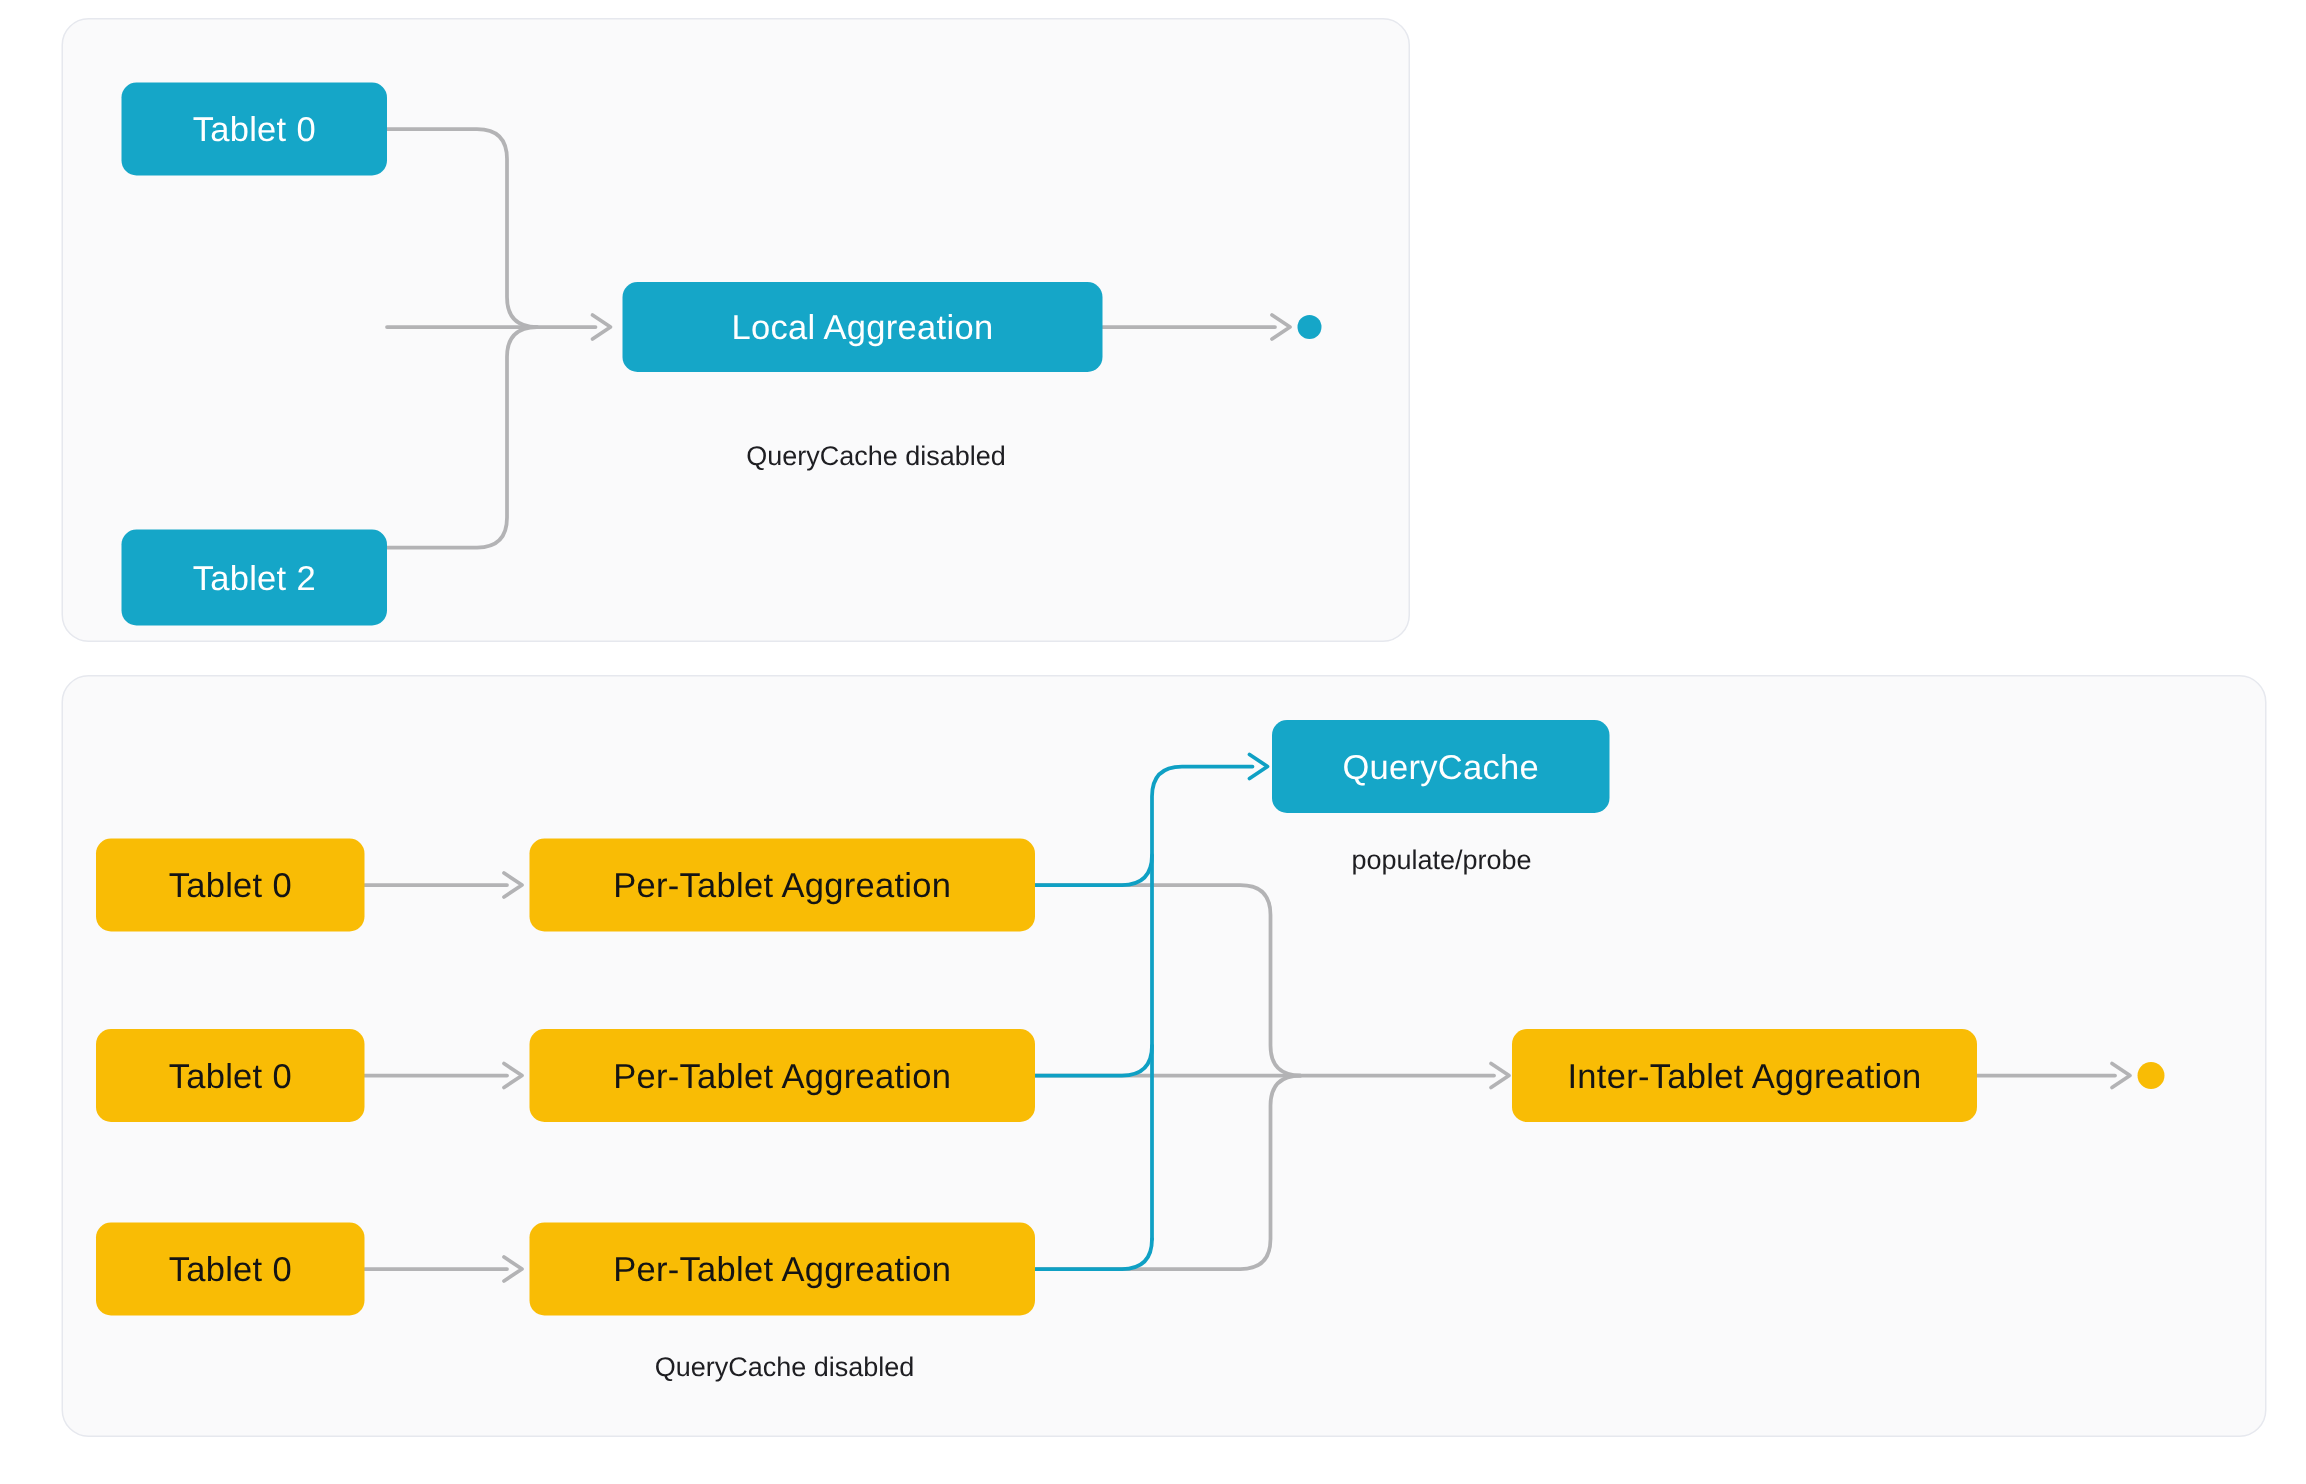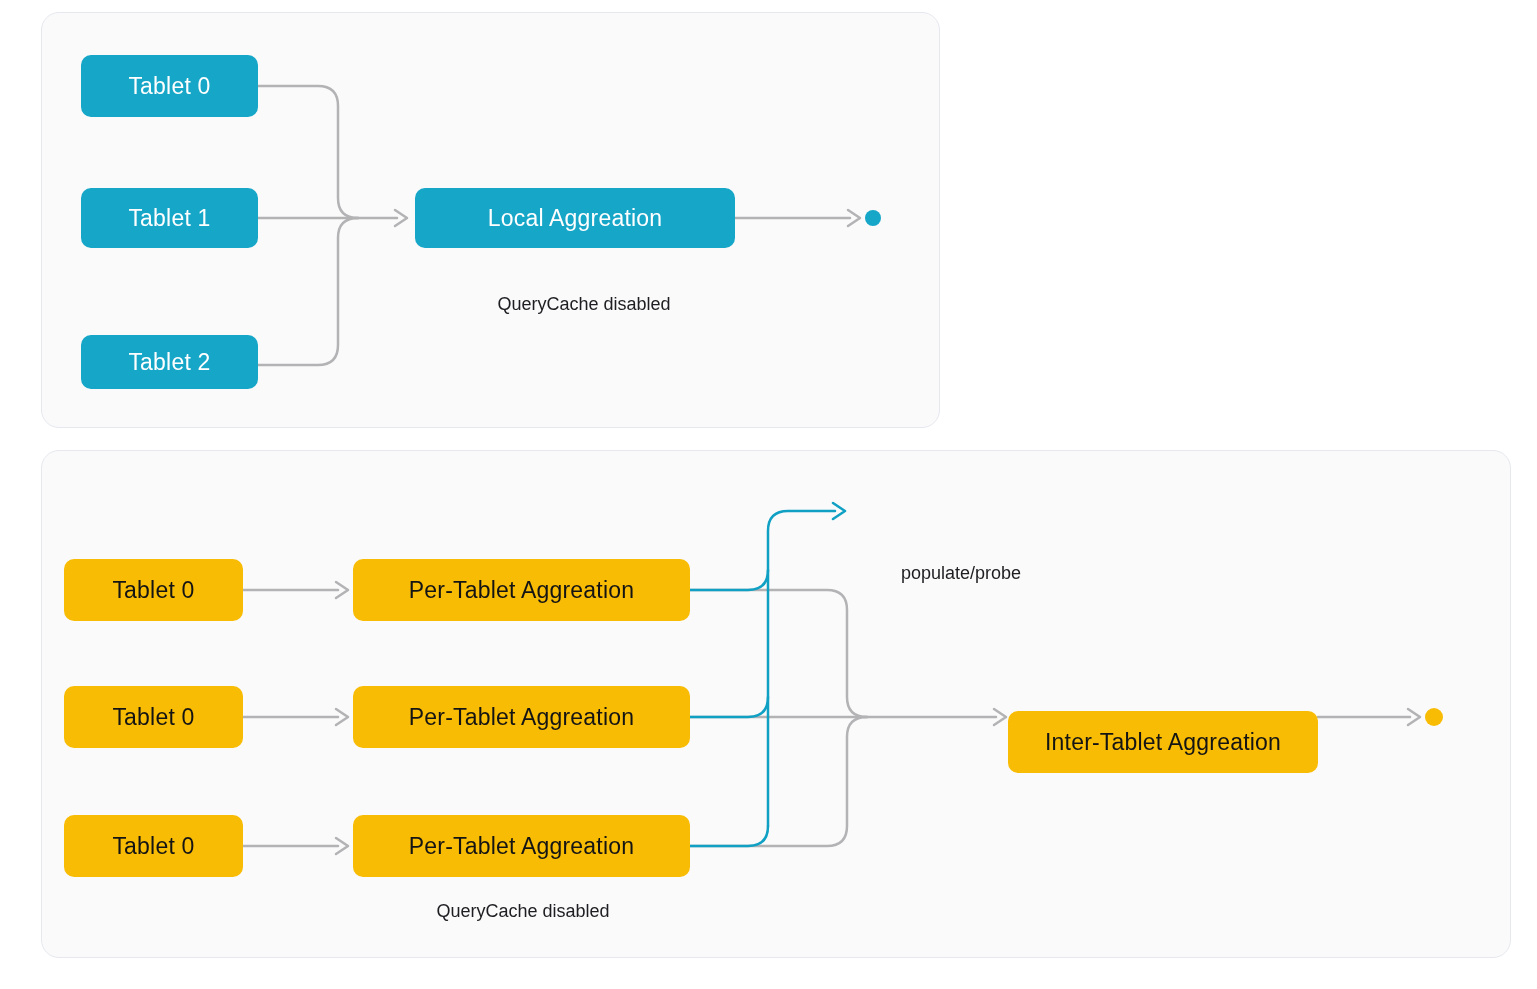--- a/index.html
+++ b/index.html
@@ -63,33 +63,33 @@
     <circle class="dot-yellow" cx="1434" cy="717" r="9"></circle>
 
     <path class="tline" d="M 690 590 H 748 Q 768 590 768 570"></path>
     <path class="tline" d="M 690 717 H 748 Q 768 717 768 697"></path>
     <path class="tline" d="M 690 846 H 748 Q 768 846 768 826"></path>
     <path class="tline" d="M 768 826 V 531 Q 768 511 788 511 H 835"></path>
     <path class="tline" d="M 833 503 L 845 511 L 833 519"></path>
   </svg>
 
   <div class="node teal" style="left:81px; top:55px; width:177px; height:62px;">Tablet 0</div>
-  <div class="node teal" style="left:81px; top:188px; width:177px; height:60px;">Tablet 1</div>
-  <div class="node teal" style="left:81px; top:335px; width:177px; height:54px;">Tablet 2</div>
+  <div class="node teal" style="left:81px; top:353px; width:177px; height:64px;">Tablet 2</div>
   <div class="node teal" style="left:415px; top:188px; width:320px; height:60px;">Local Aggreation</div>
   <div class="caption" style="left:584px; top:294px;">QueryCache disabled</div>
 
   <div class="node yellow" style="left:64px; top:559px; width:179px; height:62px;">Tablet 0</div>
   <div class="node yellow" style="left:353px; top:559px; width:337px; height:62px;">Per-Tablet Aggreation</div>
 
   <div class="node yellow" style="left:64px; top:686px; width:179px; height:62px;">Tablet 0</div>
   <div class="node yellow" style="left:353px; top:686px; width:337px; height:62px;">Per-Tablet Aggreation</div>
 
   <div class="node yellow" style="left:64px; top:815px; width:179px; height:62px;">Tablet 0</div>
   <div class="node yellow" style="left:353px; top:815px; width:337px; height:62px;">Per-Tablet Aggreation</div>
 
+  <div class="node teal" style="left:848px; top:480px; width:225px; height:62px;">QueryCache</div>
   <div class="caption" style="left:961px; top:563px;">populate/probe</div>
 
-  <div class="node yellow" style="left:1008px; top:686px; width:310px; height:62px;margin-top:25px;">Inter-Tablet Aggreation</div>
+  <div class="node yellow" style="left:1008px; top:686px; width:310px; height:62px;">Inter-Tablet Aggreation</div>
 
   <div class="caption" style="left:523px; top:901px;">QueryCache disabled</div>
 
 </div>
 
 </body></html>

